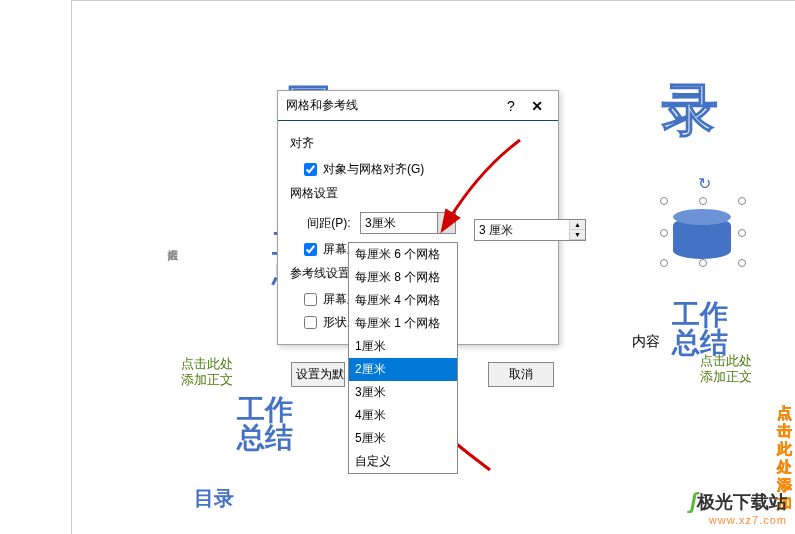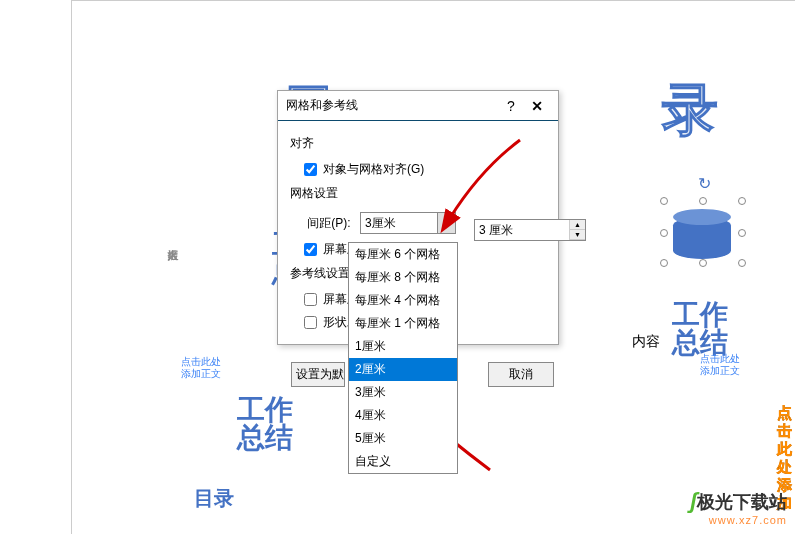--- a/index.html
+++ b/index.html
@@ -34,21 +34,21 @@
 .bg-text.title1 { left: 210px; top: 72px; font-size: 56px; letter-spacing: 4px; -webkit-text-stroke: 1px #4472C4; color: rgba(68,114,196,0.15); }
 .bg-text.title2 { left: 590px; top: 72px; font-size: 56px; letter-spacing: 4px; -webkit-text-stroke: 1px #4472C4; color: rgba(68,114,196,0.15); }
 
 .bg-text.work1 { left: 200px; top: 230px; font-size: 28px; line-height: 1.0; }
 .bg-text.work2 { left: 600px; top: 300px; font-size: 28px; line-height: 1.0; }
 .bg-text.work3 { left: 165px; top: 395px; font-size: 28px; line-height: 1.0; }
 
 .content-text { position: absolute; color: #000; font-size: 14px; }
 .content1 { left: 560px; top: 332px; }
 
-.click-text { position: absolute; color: #3b82f6; font-size: 10px; line-height: 1.2; }
+.click-text { position: absolute; color: #4d7c0f; font-size: 13px; line-height: 1.2; }
 .click1 { left: 109px; top: 355px; }
 .click2 { left: 628px; top: 352px; }
 .click3 { left: 705px; top: 403px; color: #000000; font-weight: bold; font-size: 15px; -webkit-text-stroke: 0.5px #ff8c00; }
 
 .toc-text { position: absolute; color: #4472C4; font-size: 20px; font-weight: bold; left: 122px; top: 484px; }
 
 .vertical-text { position: absolute; writing-mode: vertical-rl; font-size: 11px; color: #888; left: 93px; top: 240px; }
 
 .cylinder-shape {
   position: absolute;

